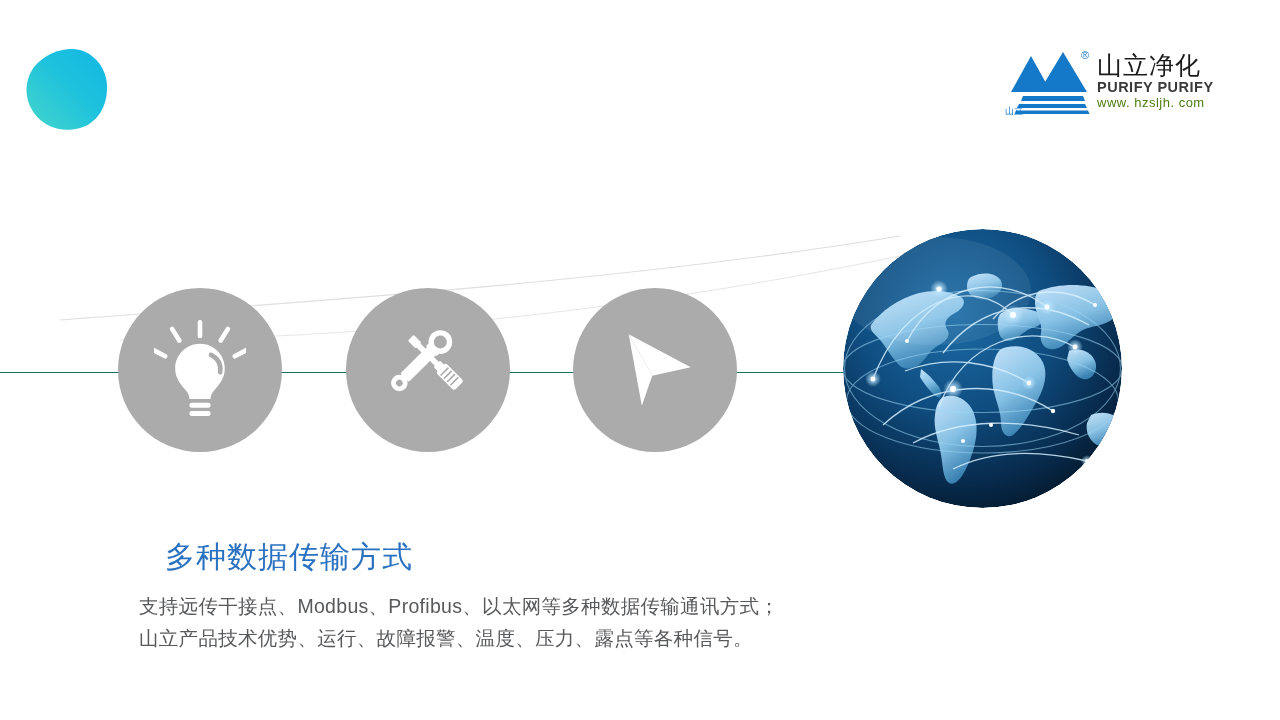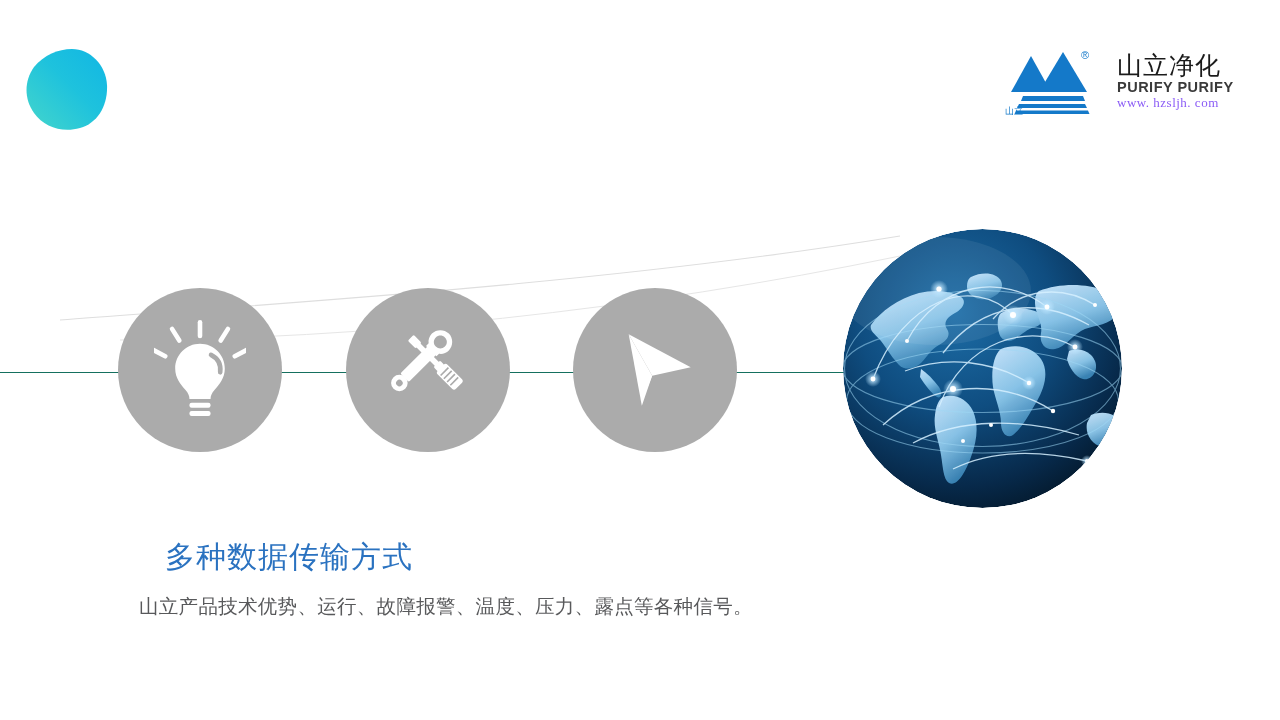--- a/index.html
+++ b/index.html
@@ -69,21 +69,21 @@
     letter-spacing: 0px;
   }
   #logo-reg {
     position: absolute;
     left: 76px;
     top: 1px;
     font-size: 11px;
     color: #1479c9;
   }
   #logo-text-block {
-    margin-left: 20px;
+    margin-left: 0;
     padding-top: 4px;
   }
   #logo-cn {
     font-size: 25px;
     line-height: 27px;
     color: #1b1b1b;
     letter-spacing: 1px;
     font-weight: 500;
     white-space: nowrap;
   }
@@ -91,23 +91,23 @@
     font-size: 14.5px;
     line-height: 16px;
     color: #3a3a3a;
     letter-spacing: 0.5px;
     font-weight: 600;
     white-space: nowrap;
   }
   #logo-url {
     font-size: 13px;
     line-height: 15px;
-    color: #8b5cf6;
+    color: #4d7c0f;
     letter-spacing: 0.5px;
-    font-family: Liberation Serif, serif;
+    font-family: Liberation Sans, sans-serif;
     white-space: nowrap;
   }
 
   
   #connector-line {
     position: absolute;
     left: 0px;
     top: 372px;
     width: 850px;
     height: 1.4px;
@@ -405,17 +405,18 @@
         </g>
 
         <ellipse cx="92" cy="62" rx="96" ry="54" fill="#ffffff" opacity="0.07"></ellipse>
       </g>
     </svg>
   </div>
 
   <div id="caption-block">
     <div id="caption-heading">多种数据传输方式</div>
     <div id="caption-body">
+      <div class="caption-line">支持远传干接点、Modbus、Profibus、以太网等多种数据传输通讯方式；</div>
       <div class="caption-line">山立产品技术优势、运行、故障报警、温度、压力、露点等各种信号。</div>
     </div>
   </div>
 
 </div>
 
 </body></html>

